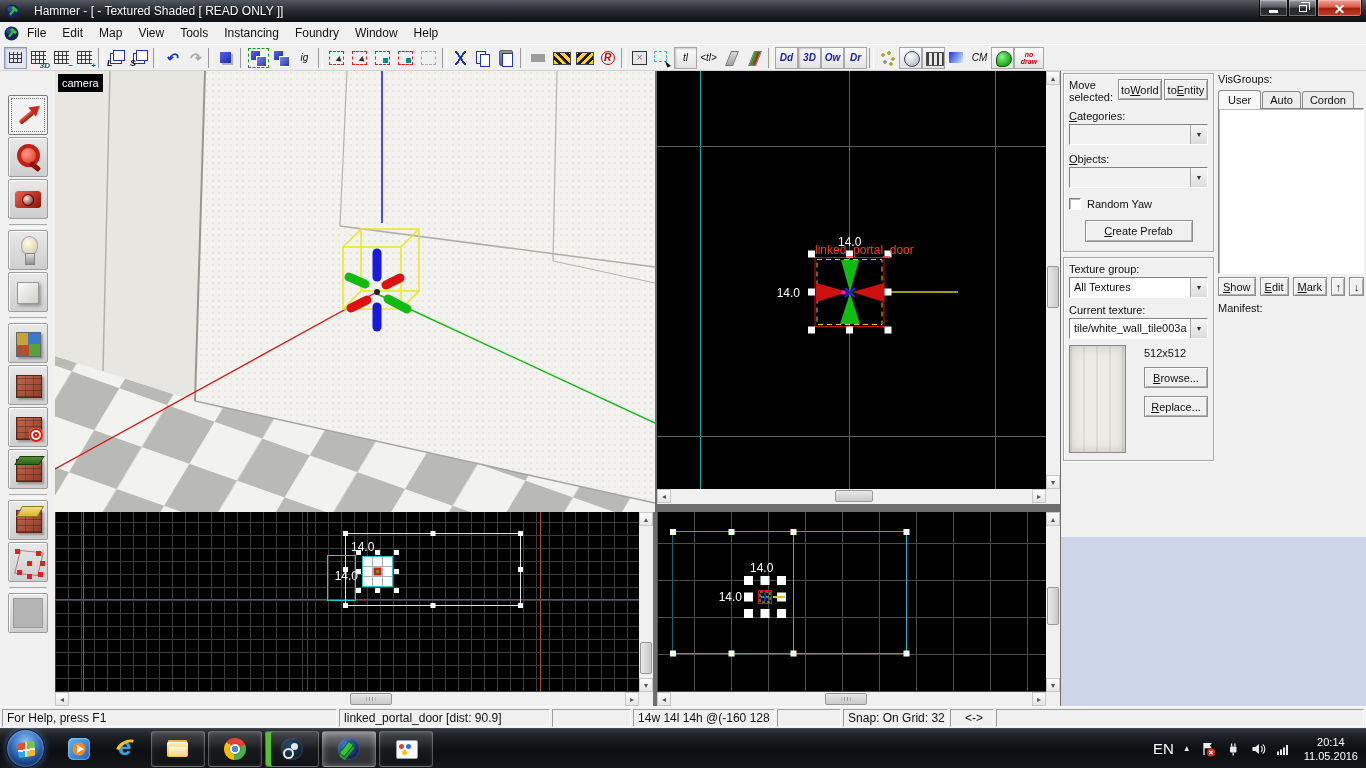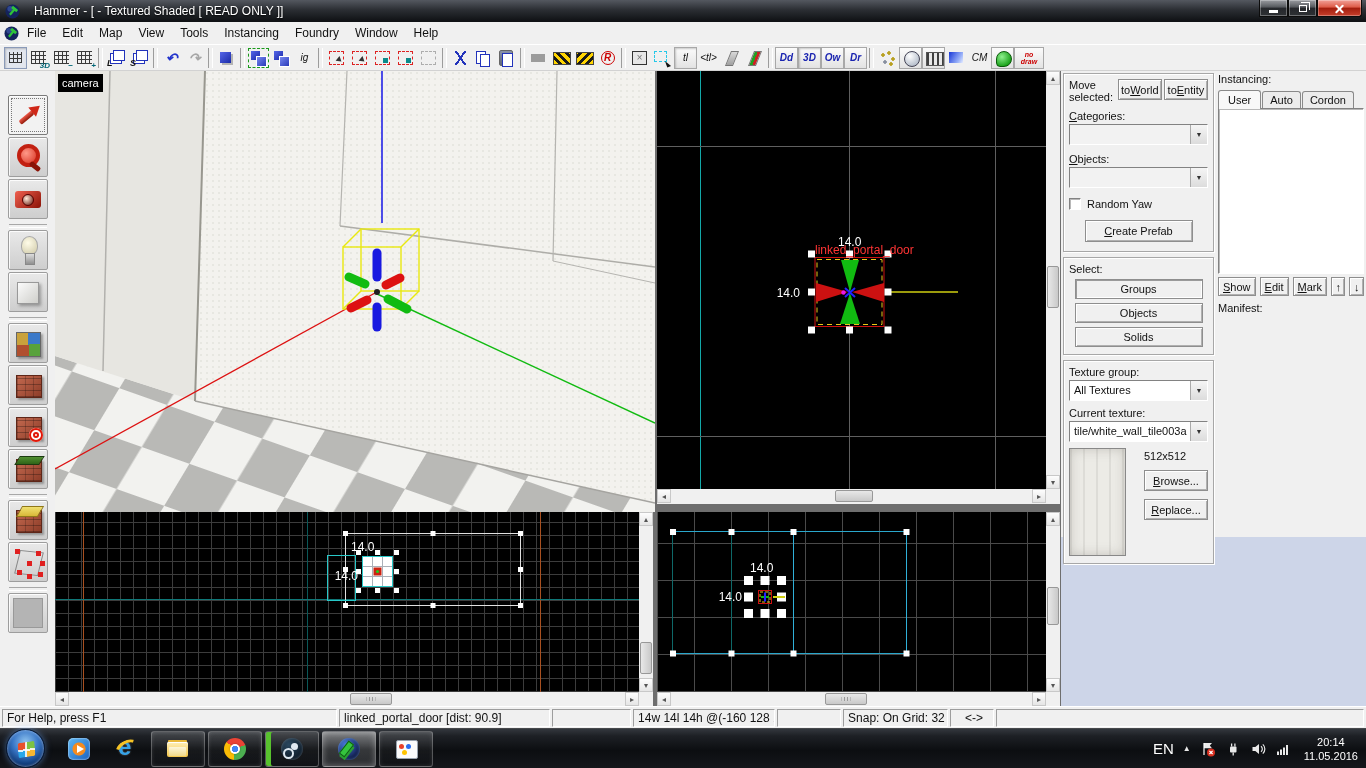--- a/index.html
+++ b/index.html
@@ -634,26 +634,20 @@
           <span class="dd-val"></span>
           <span class="dd-btn">▼</span>
         </div>
         <div class="chkrow">
           <span class="chk"></span>
           <span class="lbl">Random Yaw</span>
         </div>
         <button class="wbtn prefab-btn"><span></span><span class="u">C</span><span>reate Prefab</span></button>
       </div>
 
-      <div class="gbox">
-        <div class="lbl">Select:</div>
-        <button class="wbtn sel-btn pressed">Groups</button>
-        <button class="wbtn sel-btn">Objects</button>
-        <button class="wbtn sel-btn">Solids</button>
-      </div>
 
       <div class="gbox">
         <div class="lbl">Texture group:</div>
         <div class="dd">
           <span class="dd-val">All Textures</span>
           <span class="dd-btn">▼</span>
         </div>
         <div class="lbl" style="margin-top:6px">Current texture:</div>
         <div class="dd">
           <span class="dd-val">tile/white_wall_tile003a</span>
@@ -664,21 +658,21 @@
           <div class="texcol">
             <span class="size">512x512</span>
             <button class="wbtn"><span></span><span class="u">B</span><span>rowse...</span></button>
             <button class="wbtn"><span></span><span class="u">R</span><span>eplace...</span></button>
           </div>
         </div>
       </div>
     </div>
 
     <div class="visgroups">
-      <div class="lbl">Instancing:</div>
+      <div class="lbl">VisGroups:</div>
       <div class="vtabs">
 
       <span class="vtab active">User</span>
           <span class="vtab ">Auto</span>
           <span class="vtab ">Cordon</span>
         </div>
       <div class="vlist"></div>
       <div class="vbtns">
         <button class="wbtn"><span class="u">S</span><span>how</span></button>
         <button class="wbtn"><span class="u">E</span><span>dit</span></button>

